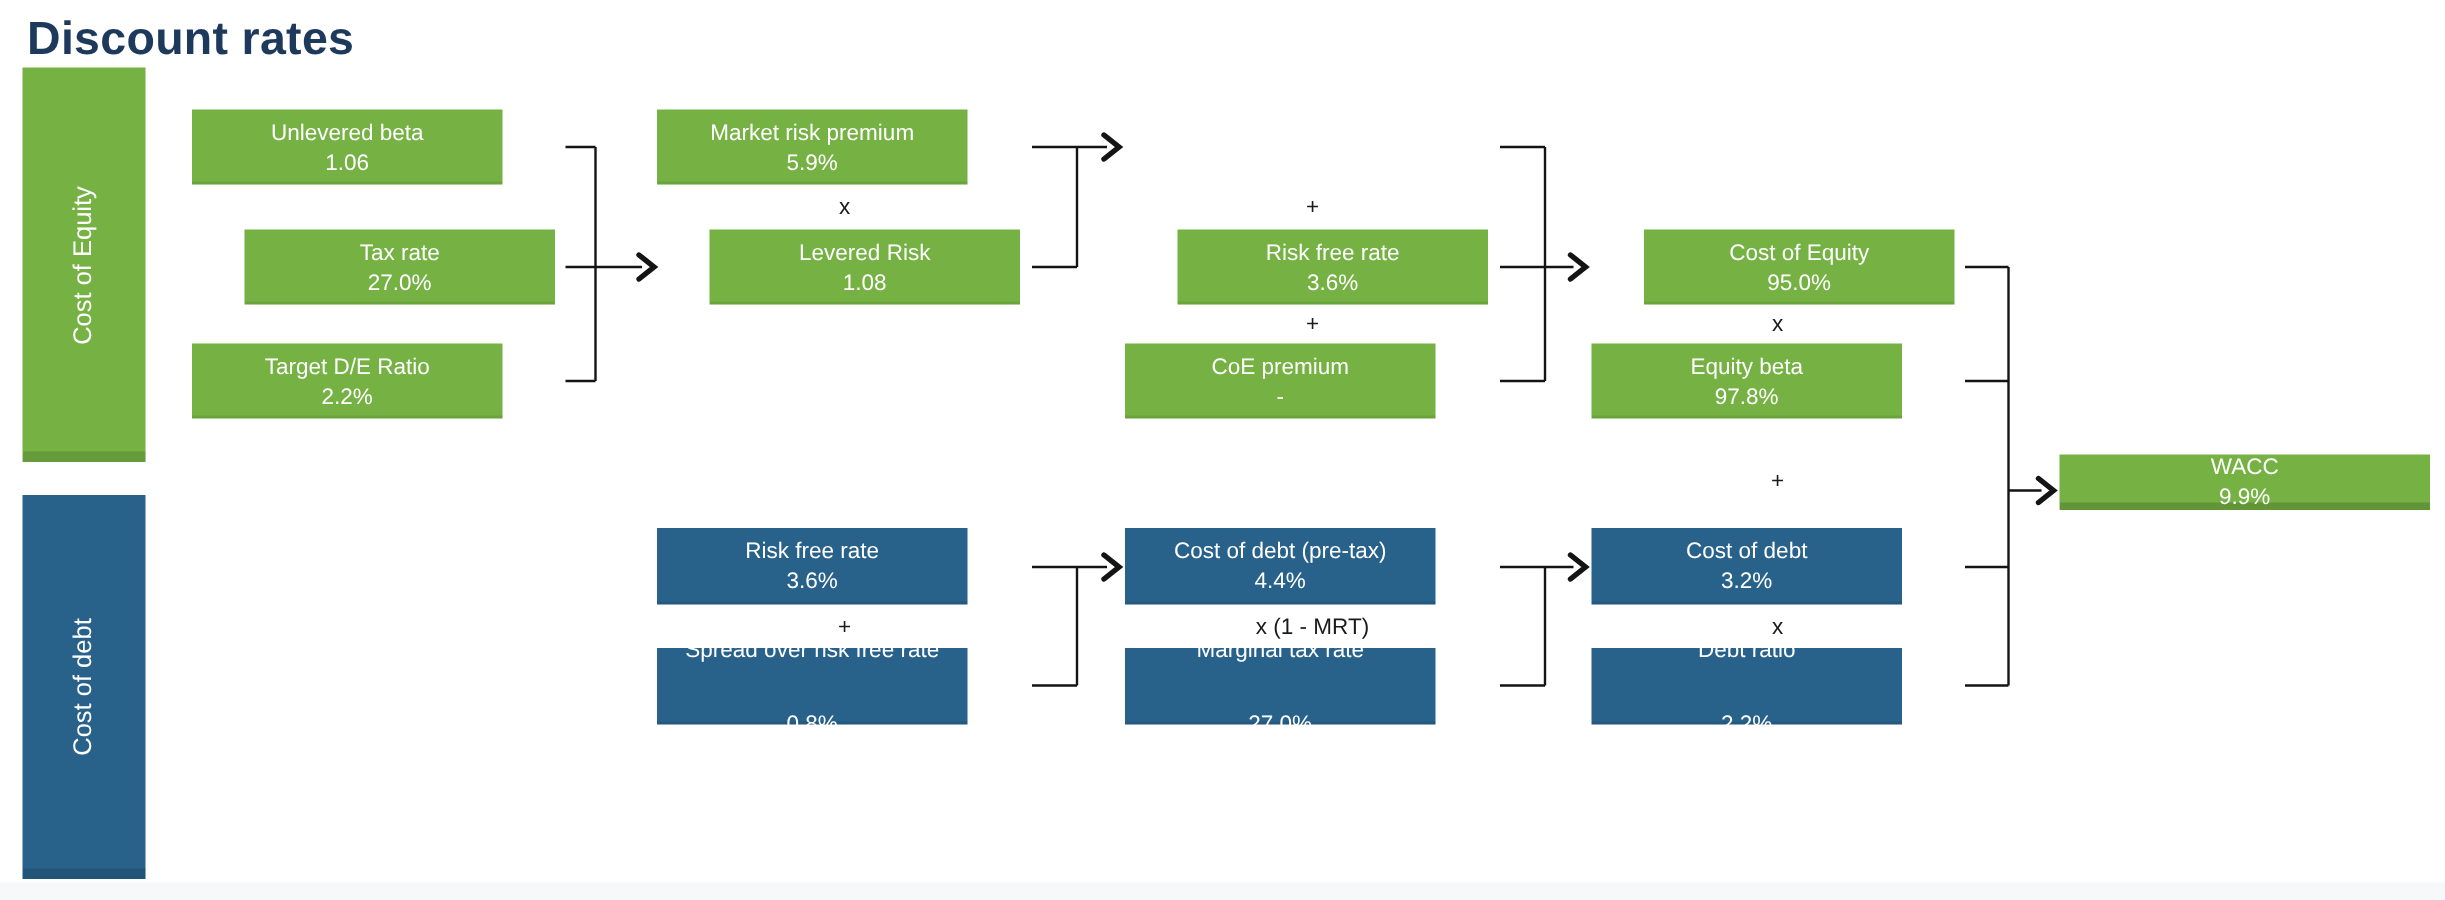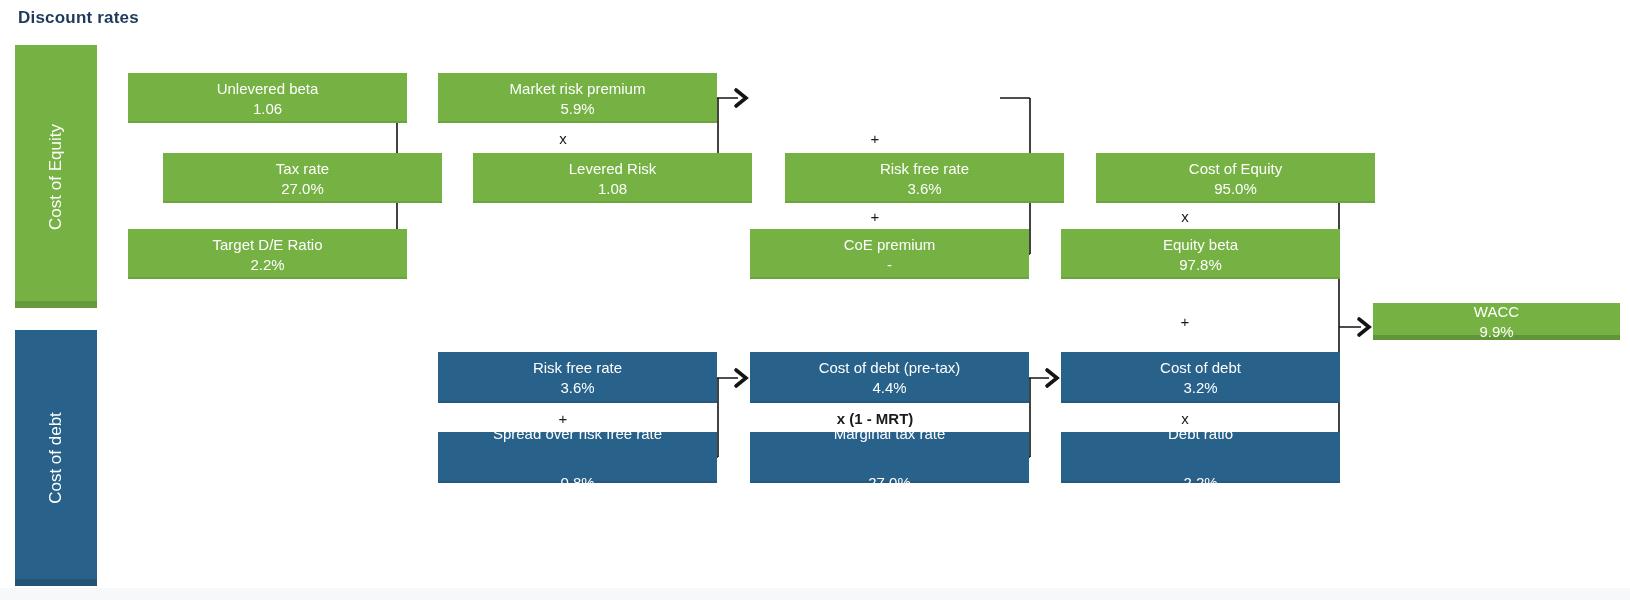--- a/index.html
+++ b/index.html
@@ -5,39 +5,39 @@
   html,body{margin:0;padding:0;}
   body{
     width:1630px;height:600px;background:#ffffff;
     font-family:"Liberation Sans","DejaVu Sans",sans-serif;
     position:relative;overflow:hidden;
   }
   .canvas{position:relative;width:1630px;height:600px;}
 
   .page-title{
     position:absolute;left:18px;top:8px;
-    font-size:17px;font-weight:bold;color:#1d3a5c;letter-spacing:0.2px;
+    font-size:31px;font-weight:bold;color:#1d3a5c;letter-spacing:0.2px;
   }
 
   
   .sideband{
     position:absolute;left:15px;width:82px;
     display:flex;align-items:center;justify-content:center;
     box-shadow:inset 0 -7px 0 rgba(0,0,0,0.13);
   }
   .sideband span{
     transform:rotate(-90deg);white-space:nowrap;
     color:#ffffff;font-size:17px;
   }
   #band-equity{top:45px;height:263px;background:#75b243;}
   #band-debt{top:330px;height:256px;background:#28618a;}
 
   
   .box{
-    position:absolute;width:279px;height:50px;
+    position:absolute;width:207px;height:50px;
     display:flex;flex-direction:column;align-items:center;justify-content:center;
     row-gap:3px;color:#ffffff;text-align:center;
     box-shadow:inset 0 -2px 0 rgba(0,0,0,0.08);
   }
   .box .lbl{font-size:15px;line-height:17px;}
   .box .val{font-size:15px;line-height:17px;}
   .green{background:#75b243;}
   .blue{background:#28618a;}
 
   
@@ -56,21 +56,21 @@
   .op{
     position:absolute;transform:translate(-50%,-50%);
     font-size:15px;color:#1a1a1a;white-space:nowrap;
   }
   #op-eq-c2{left:563px;top:138px;}
   #op-eq-c3a{left:875px;top:138px;}
   #op-eq-c3b{left:875px;top:216px;}
   #op-eq-c4{left:1185px;top:216px;}
   #op-wacc{left:1185px;top:321px;}
   #op-db-c2{left:563px;top:418px;}
-  #op-db-c3{left:875px;top:418px;font-weight:bold;}
+  #op-db-c3{left:875px;top:418px;}
   #op-db-c4{left:1185px;top:418px;}
 
   svg.wires{position:absolute;left:0;top:0;pointer-events:none;}
   .wire{stroke:#141414;stroke-width:1.6;fill:none;}
   .arrow{stroke:#141414;stroke-width:3.6;fill:none;stroke-linecap:round;stroke-linejoin:miter;}
 
   .footer-strip{
     position:absolute;left:0;top:588px;width:1630px;height:12px;
     background:#f7f8f9;
   }

